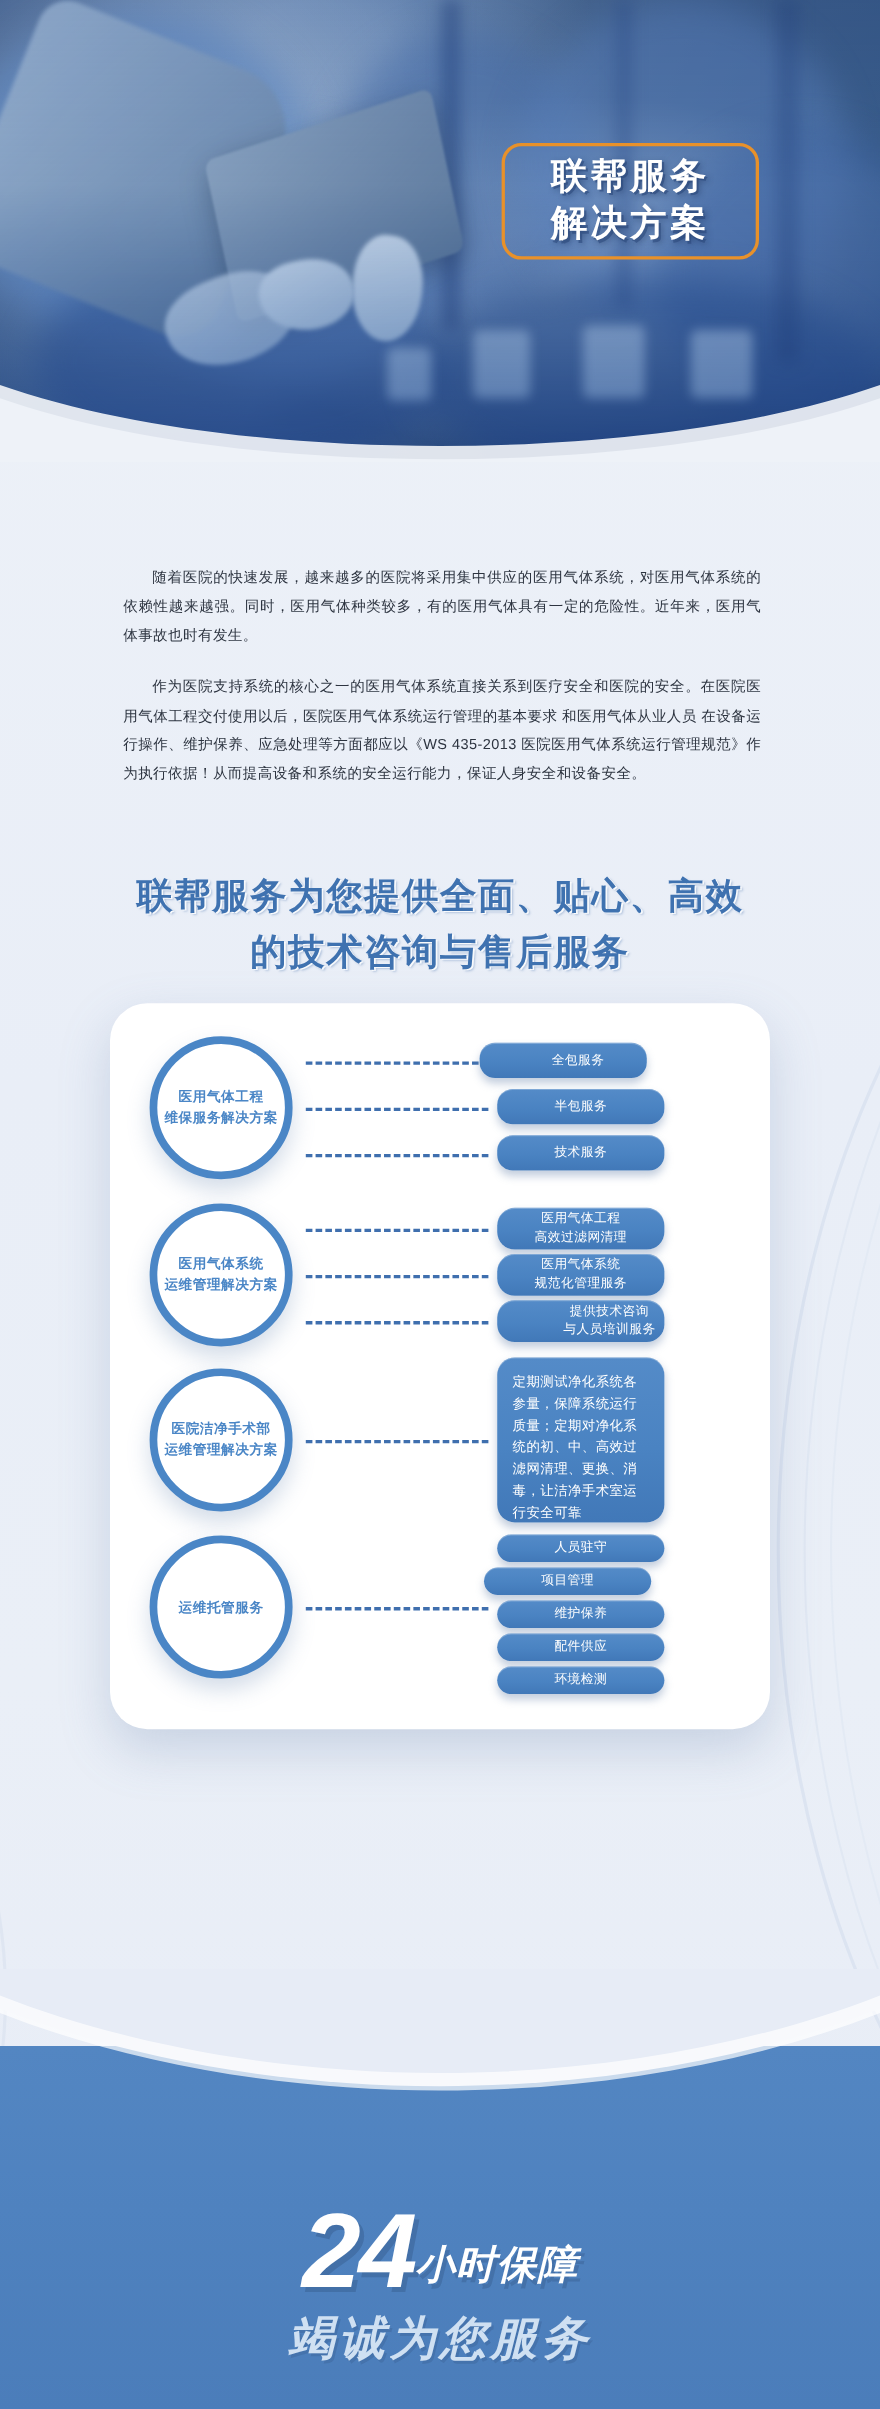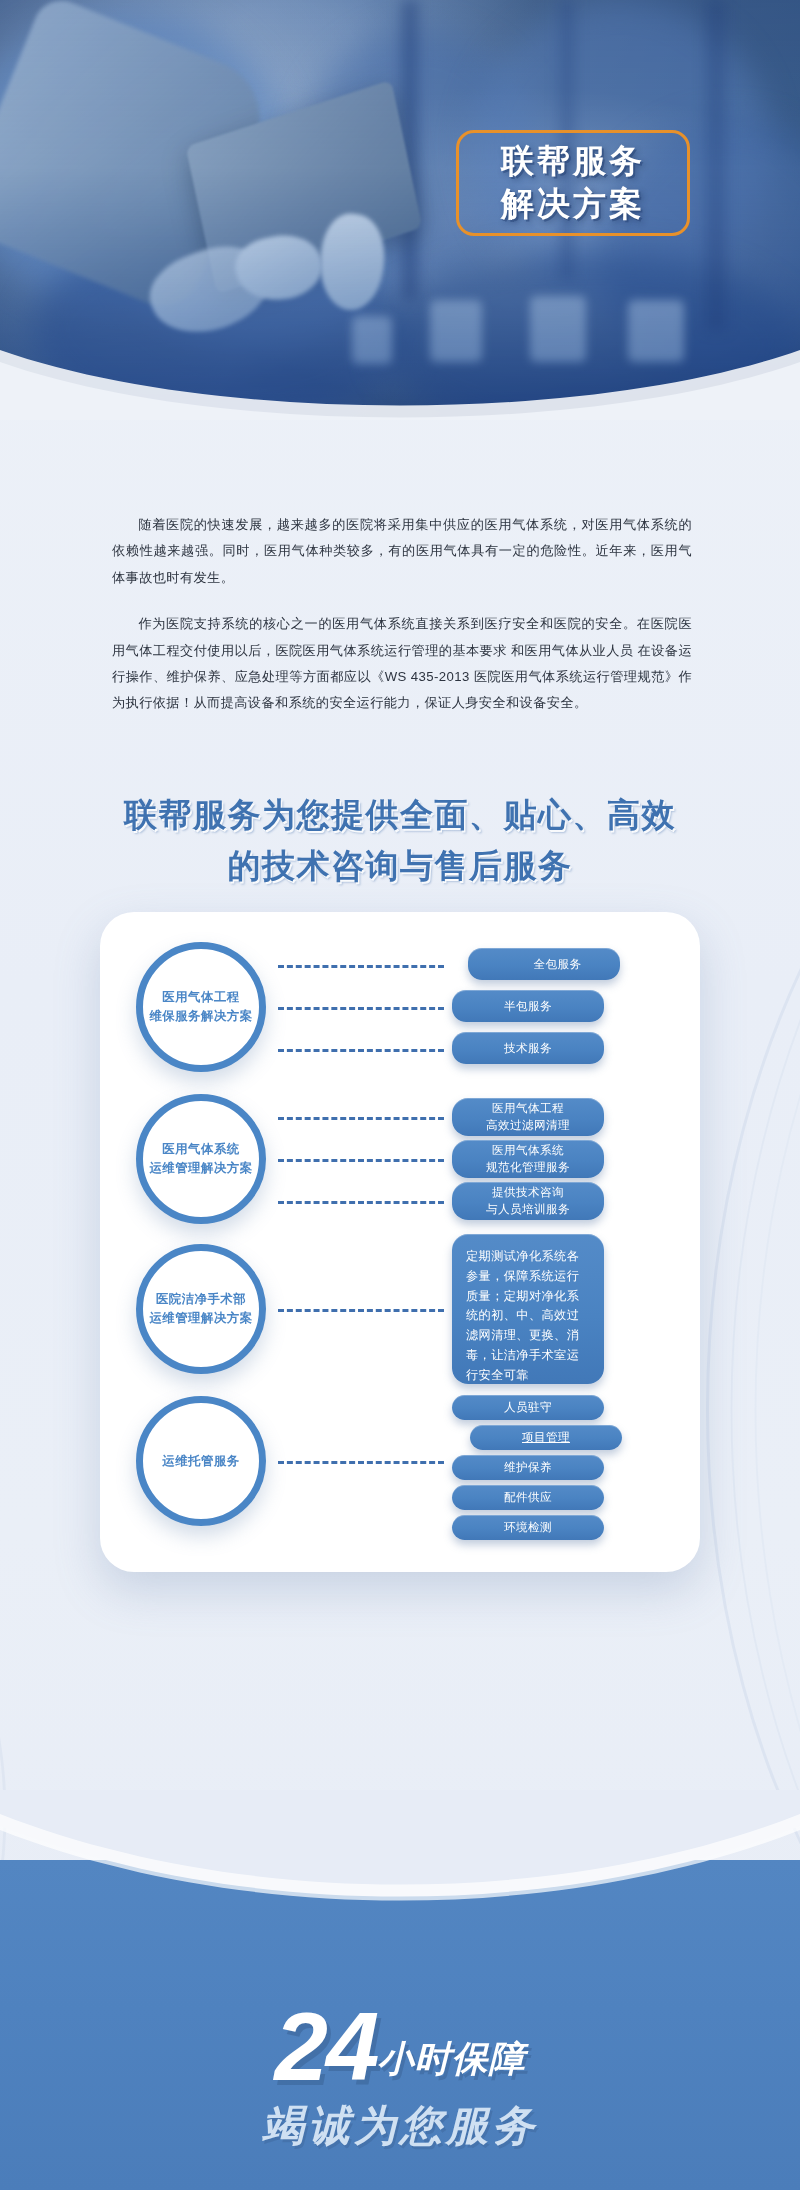--- a/index.html
+++ b/index.html
@@ -344,21 +344,21 @@
     <div class="circle" style="left:36px; top:30px; width:130px; height:130px;">
       <span>
         <b>医用气体工程</b><br>
         <b>维保服务解决方案</b>
       </span>
     </div>
     <div class="dash" style="left:178px; top:53px;  width:166px;"></div>
     <div class="dash" style="left:178px; top:95px;  width:166px;"></div>
     <div class="dash" style="left:178px; top:137px; width:166px;"></div>
 
-    <div class="pill" style="left:368px; top:36px; width:152px; height:32px;padding-left:35px;">全包服务</div>
+    <div class="pill" style="left:336px; top:36px; width:152px; height:32px;padding-left:35px;">全包服务</div>
     <div class="pill" style="left:352px; top:78px; width:152px; height:32px;">半包服务</div>
     <div class="pill" style="left:352px; top:120px; width:152px; height:32px;">技术服务</div>
 
     <div class="circle" style="left:36px; top:182px; width:130px; height:130px;">
       <span>
         <b>医用气体系统</b><br>
         <b>运维管理解决方案</b>
       </span>
     </div>
     <div class="dash" style="left:178px; top:205px; width:166px;"></div>
@@ -370,21 +370,21 @@
         <span>医用气体工程</span><br>
         <span>高效过滤网清理</span>
       </span>
     </div>
     <div class="pill tall" style="left:352px; top:228px; width:152px; height:38px;">
       <span>
         <span>医用气体系统</span><br>
         <span>规范化管理服务</span>
       </span>
     </div>
-    <div class="pill tall" style="left:352px; top:270px; width:152px; height:38px;">
+    <div class="pill tall" style="left:352px; top:270px; width:152px; height:38px;justify-content:flex-end;">
       <span>
         <span>提供技术咨询</span><br>
         <span>与人员培训服务</span>
       </span>
     </div>
 
     <div class="circle" style="left:36px; top:332px; width:130px; height:130px;">
       <span>
         <b>医院洁净手术部</b><br>
         <b>运维管理解决方案</b>
@@ -395,21 +395,21 @@
     <div class="pill block" style="left:352px; top:322px; width:152px; height:150px;">定期测试净化系统各参量，保障系统运行质量；定期对净化系统的初、中、高效过滤网清理、更换、消毒，让洁净手术室运行安全可靠</div>
 
     <div class="circle" style="left:36px; top:484px; width:130px; height:130px;">
       <span>
         <b>运维托管服务</b>
       </span>
     </div>
     <div class="dash" style="left:178px; top:549px; width:166px;"></div>
 
     <div class="pill" style="left:352px; top:483px; width:152px; height:25px;">人员驻守</div>
-    <div class="pill" style="left:370px; top:513px; width:152px; height:25px;text-decoration:underline;">项目管理</div>
+    <div class="pill" style="left:340px; top:513px; width:152px; height:25px;">项目管理</div>
     <div class="pill" style="left:352px; top:543px; width:152px; height:25px;">维护保养</div>
     <div class="pill" style="left:352px; top:573px; width:152px; height:25px;">配件供应</div>
     <div class="pill" style="left:352px; top:603px; width:152px; height:25px;">环境检测</div>
   </div>
 
   <div class="footer">
     <div class="footer-bg"></div>
     <svg class="footer-curve" viewBox="0 0 800 140" preserveAspectRatio="none">
       <path d="M0,0 L800,0 L800,36 C560,130 240,130 0,36 Z" fill="#e7ecf6"></path>
       <path d="M0,24 C240,118 560,118 800,24 L800,40 C560,134 240,134 0,40 Z" fill="#ffffff" opacity=".7"></path>

